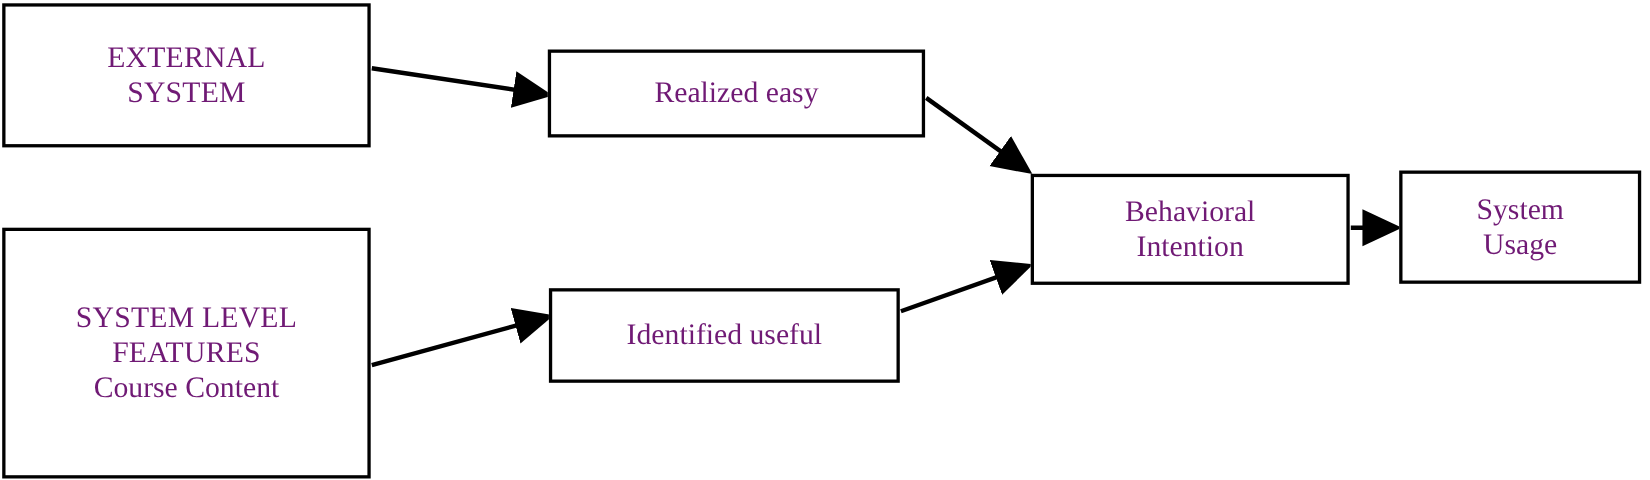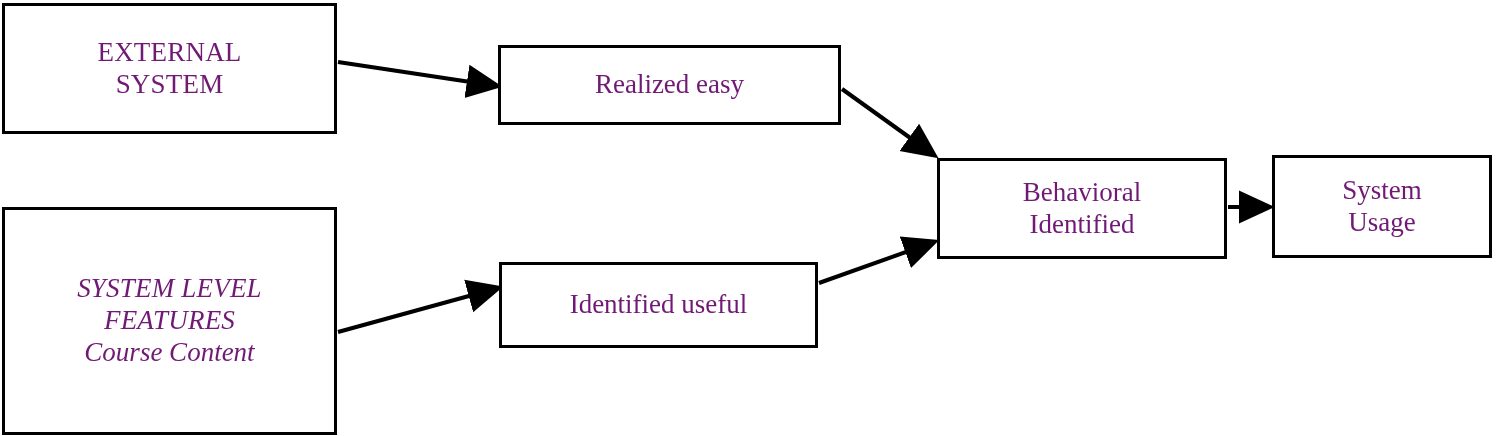--- a/index.html
+++ b/index.html
@@ -35,21 +35,21 @@
   }
   .node .ln {
     display: block;
     white-space: pre;
   }
   .caps {
     letter-spacing: 0.2px;
   }
   
   #node-external-factors { left: 2px;    top: 3px;   width: 335px; height: 131px; font-size: 27px; }
-  #node-system-level     { left: 2px;    top: 207px; width: 335px; height: 228px; font-size: 27px; font-style: italic; }
+  #node-system-level     { left: 2px;    top: 207px; width: 335px; height: 228px; font-size: 27px; }
   #node-realized-easy    { left: 498px;  top: 45px;  width: 343px; height: 80px;  font-size: 27px; }
   #node-identified-useful{ left: 499px;  top: 262px; width: 319px; height: 86px;  font-size: 27px; }
   #node-behavioral       { left: 937px;  top: 158px; width: 290px; height: 101px; font-size: 27px; }
   #node-system-usage     { left: 1272px; top: 155px; width: 220px; height: 103px; font-size: 27px; }
 
   #edges {
     position: absolute;
     left: 0;
     top: 0;
     width: 1500px;
@@ -103,21 +103,21 @@
 
   <div class="node" id="node-identified-useful">
     <div class="lines">
       <span class="ln">Identified useful</span>
     </div>
   </div>
 
   <div class="node" id="node-behavioral">
     <div class="lines">
       <span class="ln">Behavioral</span>
-      <span class="ln">Identified</span>
+      <span class="ln">Intention</span>
     </div>
   </div>
 
   <div class="node" id="node-system-usage">
     <div class="lines">
       <span class="ln">System</span>
       <span class="ln">Usage</span>
     </div>
   </div>
 

